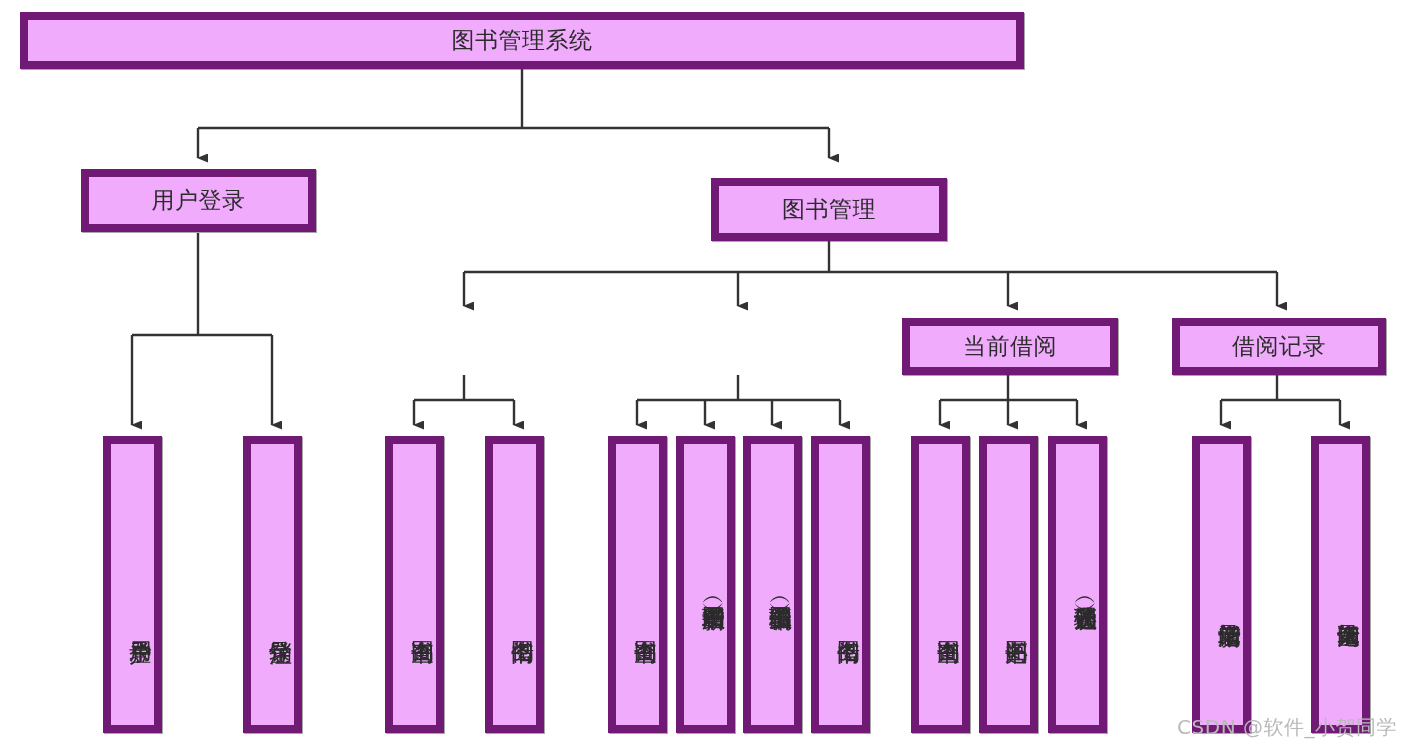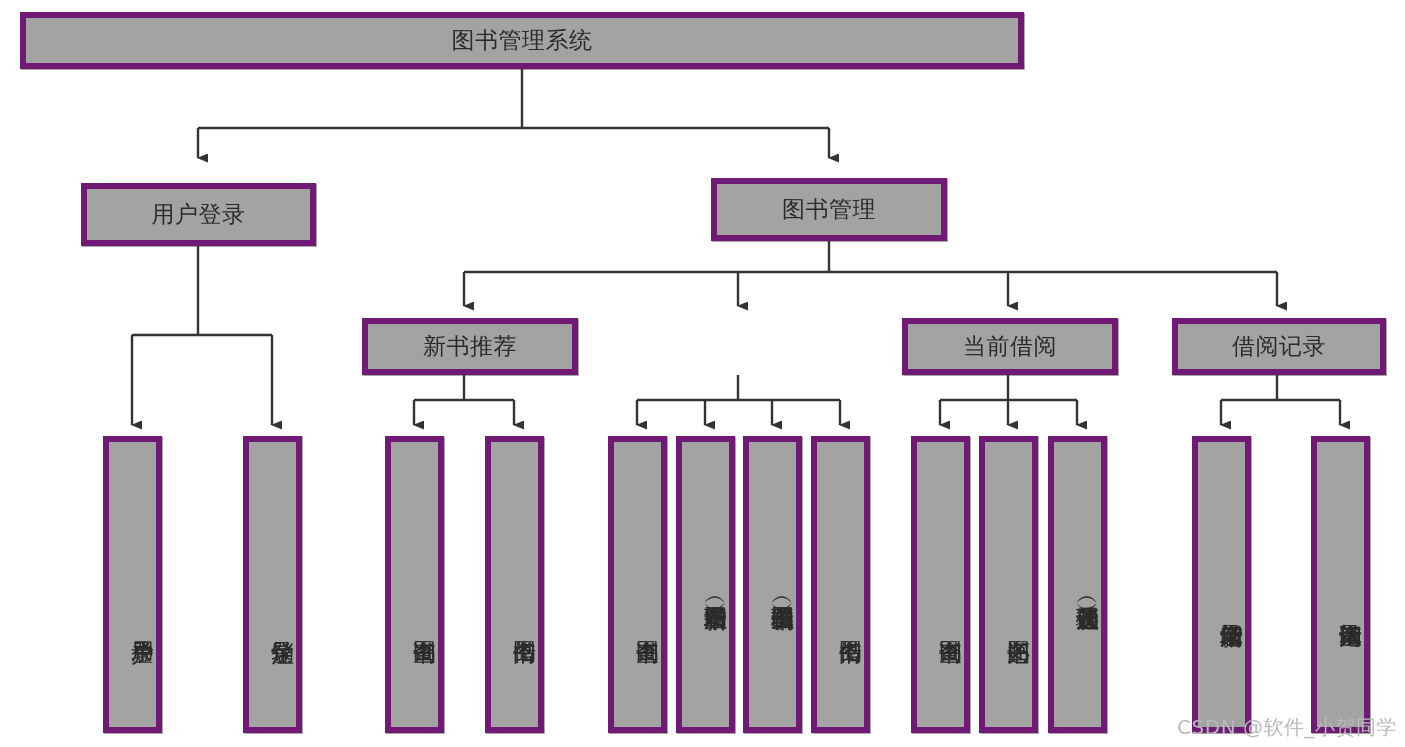--- a/index.html
+++ b/index.html
@@ -23,22 +23,22 @@
     position: absolute;
     left: 0;
     top: 0;
     width: 1405px;
     height: 747px;
     pointer-events: none;
   }
   .node {
     position: absolute;
     box-sizing: border-box;
-    background: #a3a3a3;
-    border: 6px solid #701a75;
+    background: #f0abfc;
+    border: 8px solid #701a75;
     box-shadow: 1px 1px 0 0 rgba(60,60,60,0.45);
     display: flex;
     align-items: center;
     justify-content: center;
     color: #2b2b2b;
   }
   .node.horizontal {
     font-size: 23px;
     letter-spacing: 0.5px;
     line-height: 1;
@@ -121,30 +121,27 @@
       <line x1="1221" y1="400" x2="1340" y2="400"></line>
       <line x1="1221" y1="400" x2="1221" y2="425" marker-end="url(#arrowhead)"></line>
       <line x1="1340" y1="400" x2="1340" y2="425" marker-end="url(#arrowhead)"></line>
     </g>
   </svg>
 
   <div class="node horizontal" style="left:20px; top:12px; width:1004px; height:57px;">
     <span class="label">图书管理系统</span>
   </div>
 
-  <div class="node horizontal" style="left:81px; top:183px; width:235px; height:63px;">
+  <div class="node horizontal" style="left:81px; top:169px; width:235px; height:63px;">
     <span class="label">用户登录</span>
   </div>
   <div class="node horizontal" style="left:711px; top:178px; width:236px; height:63px;">
     <span class="label">图书管理</span>
   </div>
 
-  <div class="node horizontal" style="left:362px; top:318px; width:216px; height:57px;">
-    <span class="label">新书推荐</span>
-  </div>
   <div class="node horizontal" style="left:1172px; top:318px; width:214px; height:57px;">
     <span class="label">借阅记录</span>
   </div>
   <div class="node horizontal" style="left:902px; top:318px; width:216px; height:57px;">
     <span class="label">当前借阅</span>
   </div>
 
   <div class="node vertical" style="left:103px; top:436px; width:59px; height:297px; padding-top:76px;">
     <span class="label">用户登录</span>
   </div>

